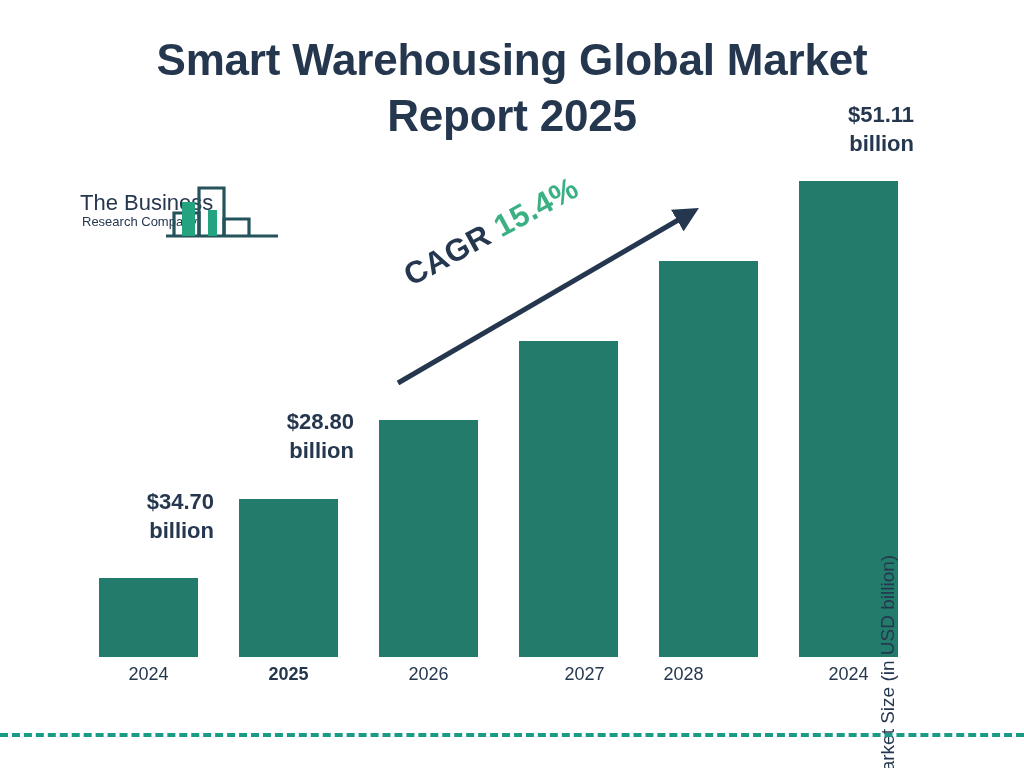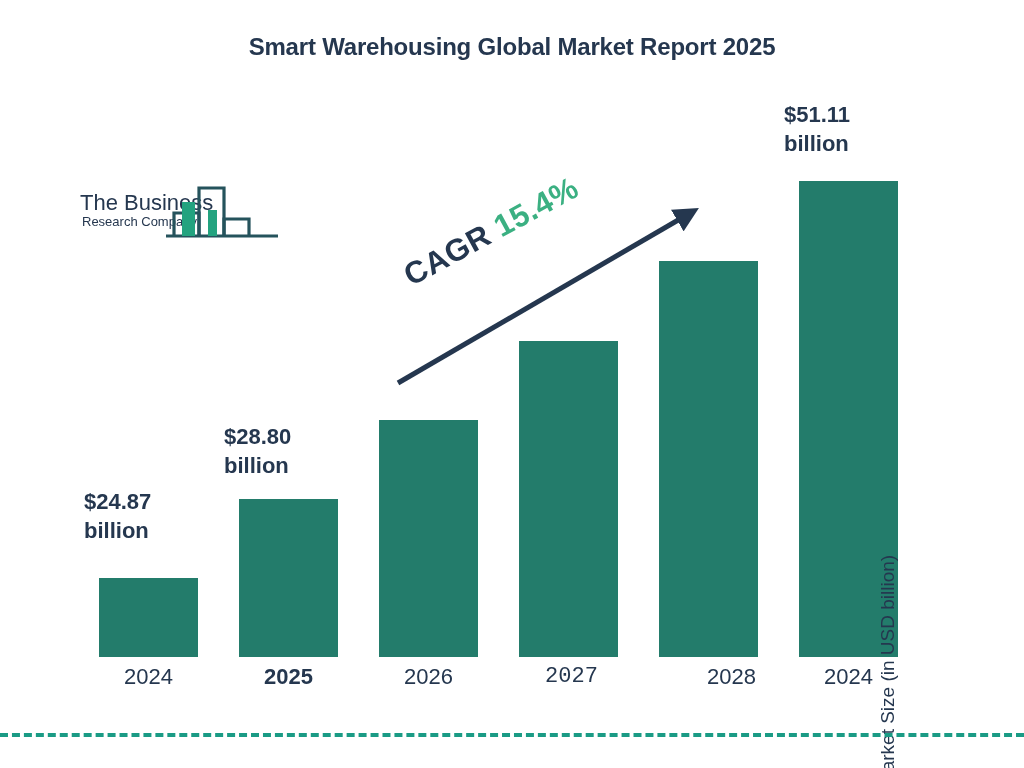--- a/index.html
+++ b/index.html
@@ -10,21 +10,21 @@
     overflow:hidden;
     position:relative;
   }
   .stage{position:absolute;inset:0;}
 
   
   .chart-title{
     position:absolute;
     left:112px; top:32px; width:800px;
     text-align:center;
-    font-size:24px;
+    font-size:44px;
     font-weight:bold;
     line-height:1.28;
     color:#25374F;
     letter-spacing:-0.2px;
   }
 
   
   .logo{
     position:absolute;
     left:78px; top:180px;
@@ -37,32 +37,32 @@
     position:absolute;
     left:0; top:0; width:1024px; height:768px;
     pointer-events:none;
   }
   .bar{
     position:absolute;
     background:#237C6B;
   }
   .bar-label{
     position:absolute;
-    text-align:left;
+    text-align:right;
     color:#25374F;
     font-size:22px;
     font-weight:bold;
     line-height:1.32;
     white-space:pre-line;
   }
   .tick-label{
     position:absolute;
     text-align:center;
     color:#25374F;
-    font-size:22px;
+    font-size:18px;
     font-weight:normal;
     top:664px;
     width:99px;
   }
 
   
   .y-axis-title{
     position:absolute;
     right:-92px;
     top:330px;
@@ -141,32 +141,32 @@
 
   <div class="plot">
 
     <div class="bar" style="left:99px;  top:578px; width:99px; height:79px;"></div>
     <div class="bar" style="left:239px; top:499px; width:99px; height:158px;"></div>
     <div class="bar" style="left:379px; top:420px; width:99px; height:237px;"></div>
     <div class="bar" style="left:519px; top:341px; width:99px; height:316px;"></div>
     <div class="bar" style="left:659px; top:261px; width:99px; height:396px;"></div>
     <div class="bar" style="left:799px; top:181px; width:99px; height:476px;"></div>
 
-    <div class="bar-label" style="left:84px;  top:487px; width:130px;">$24.87
+    <div class="bar-label" style="left:84px;  top:487px; width:130px;">$34.70
 billion</div>
-    <div class="bar-label" style="left:224px; top:422px; width:130px;">$28.80
+    <div class="bar-label" style="left:224px; top:407px; width:130px;">$28.80
 billion</div>
     <div class="bar-label" style="left:784px; top:100px; width:130px;">$51.11
 billion</div>
 
     <div class="tick-label" style="left:99px;">2024</div>
     <div class="tick-label" style="left:239px;font-weight:bold;">2025</div>
     <div class="tick-label" style="left:379px;text-align:center;">2026</div>
-    <div class="tick-label" style="left:522px;font-family:Liberation Mono, monospace;">2027</div>
-    <div class="tick-label" style="left:682px;">2028</div>
+    <div class="tick-label" style="left:535px;">2027</div>
+    <div class="tick-label" style="left:634px;">2028</div>
     <div class="tick-label" style="left:799px;">2024</div>
   </div>
 
   <div class="y-axis-wrap">
     <div class="y-axis-title">Market Size (in USD billion)</div>
   </div>
 
   <div class="bottom-rule"></div>
 
 </div>

